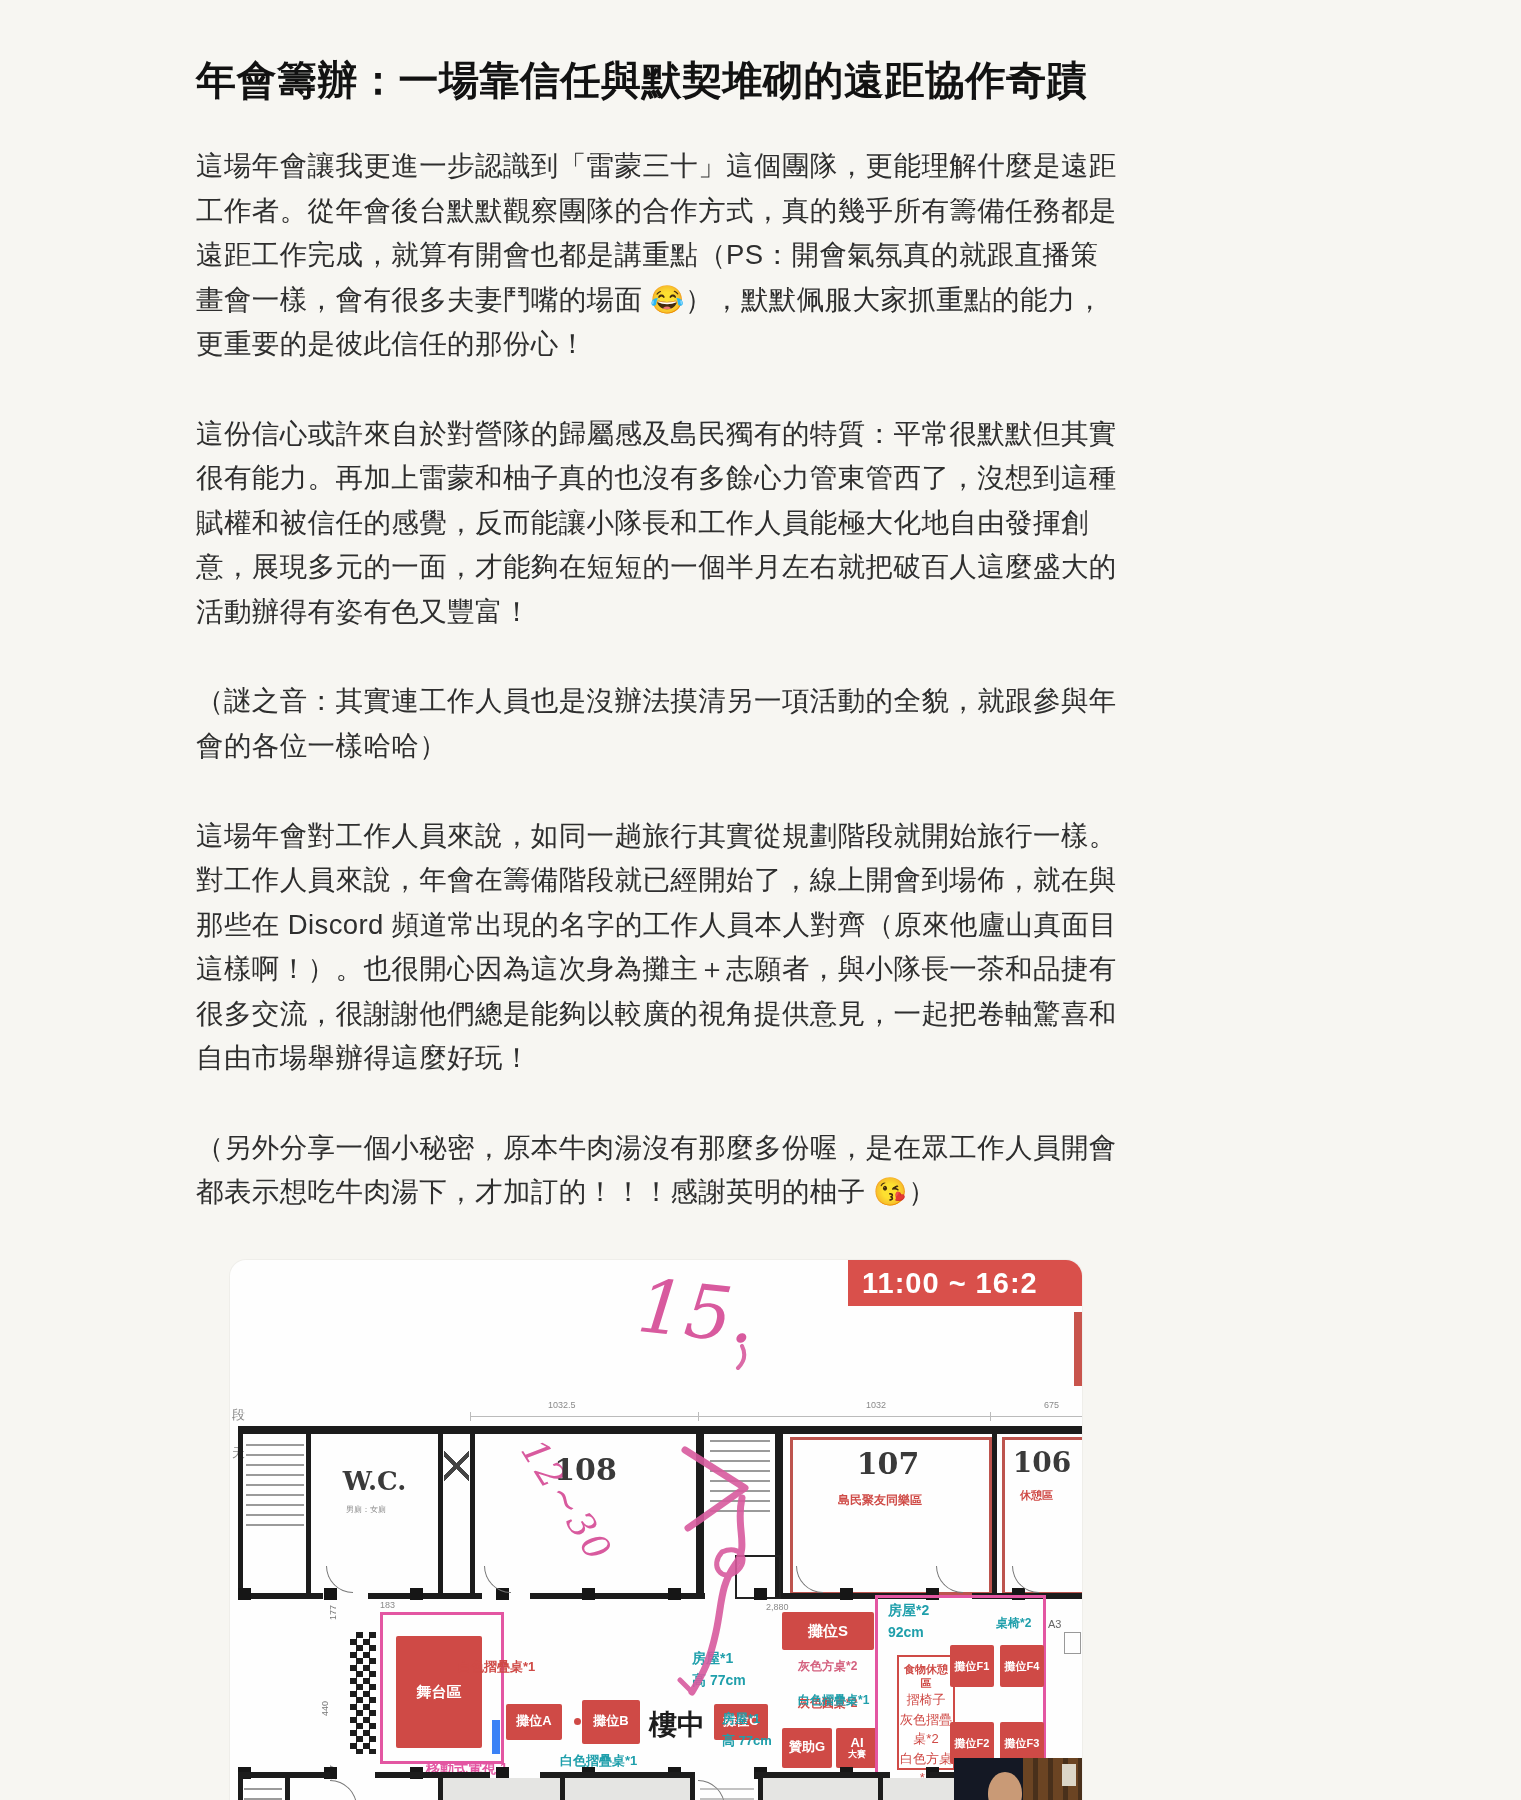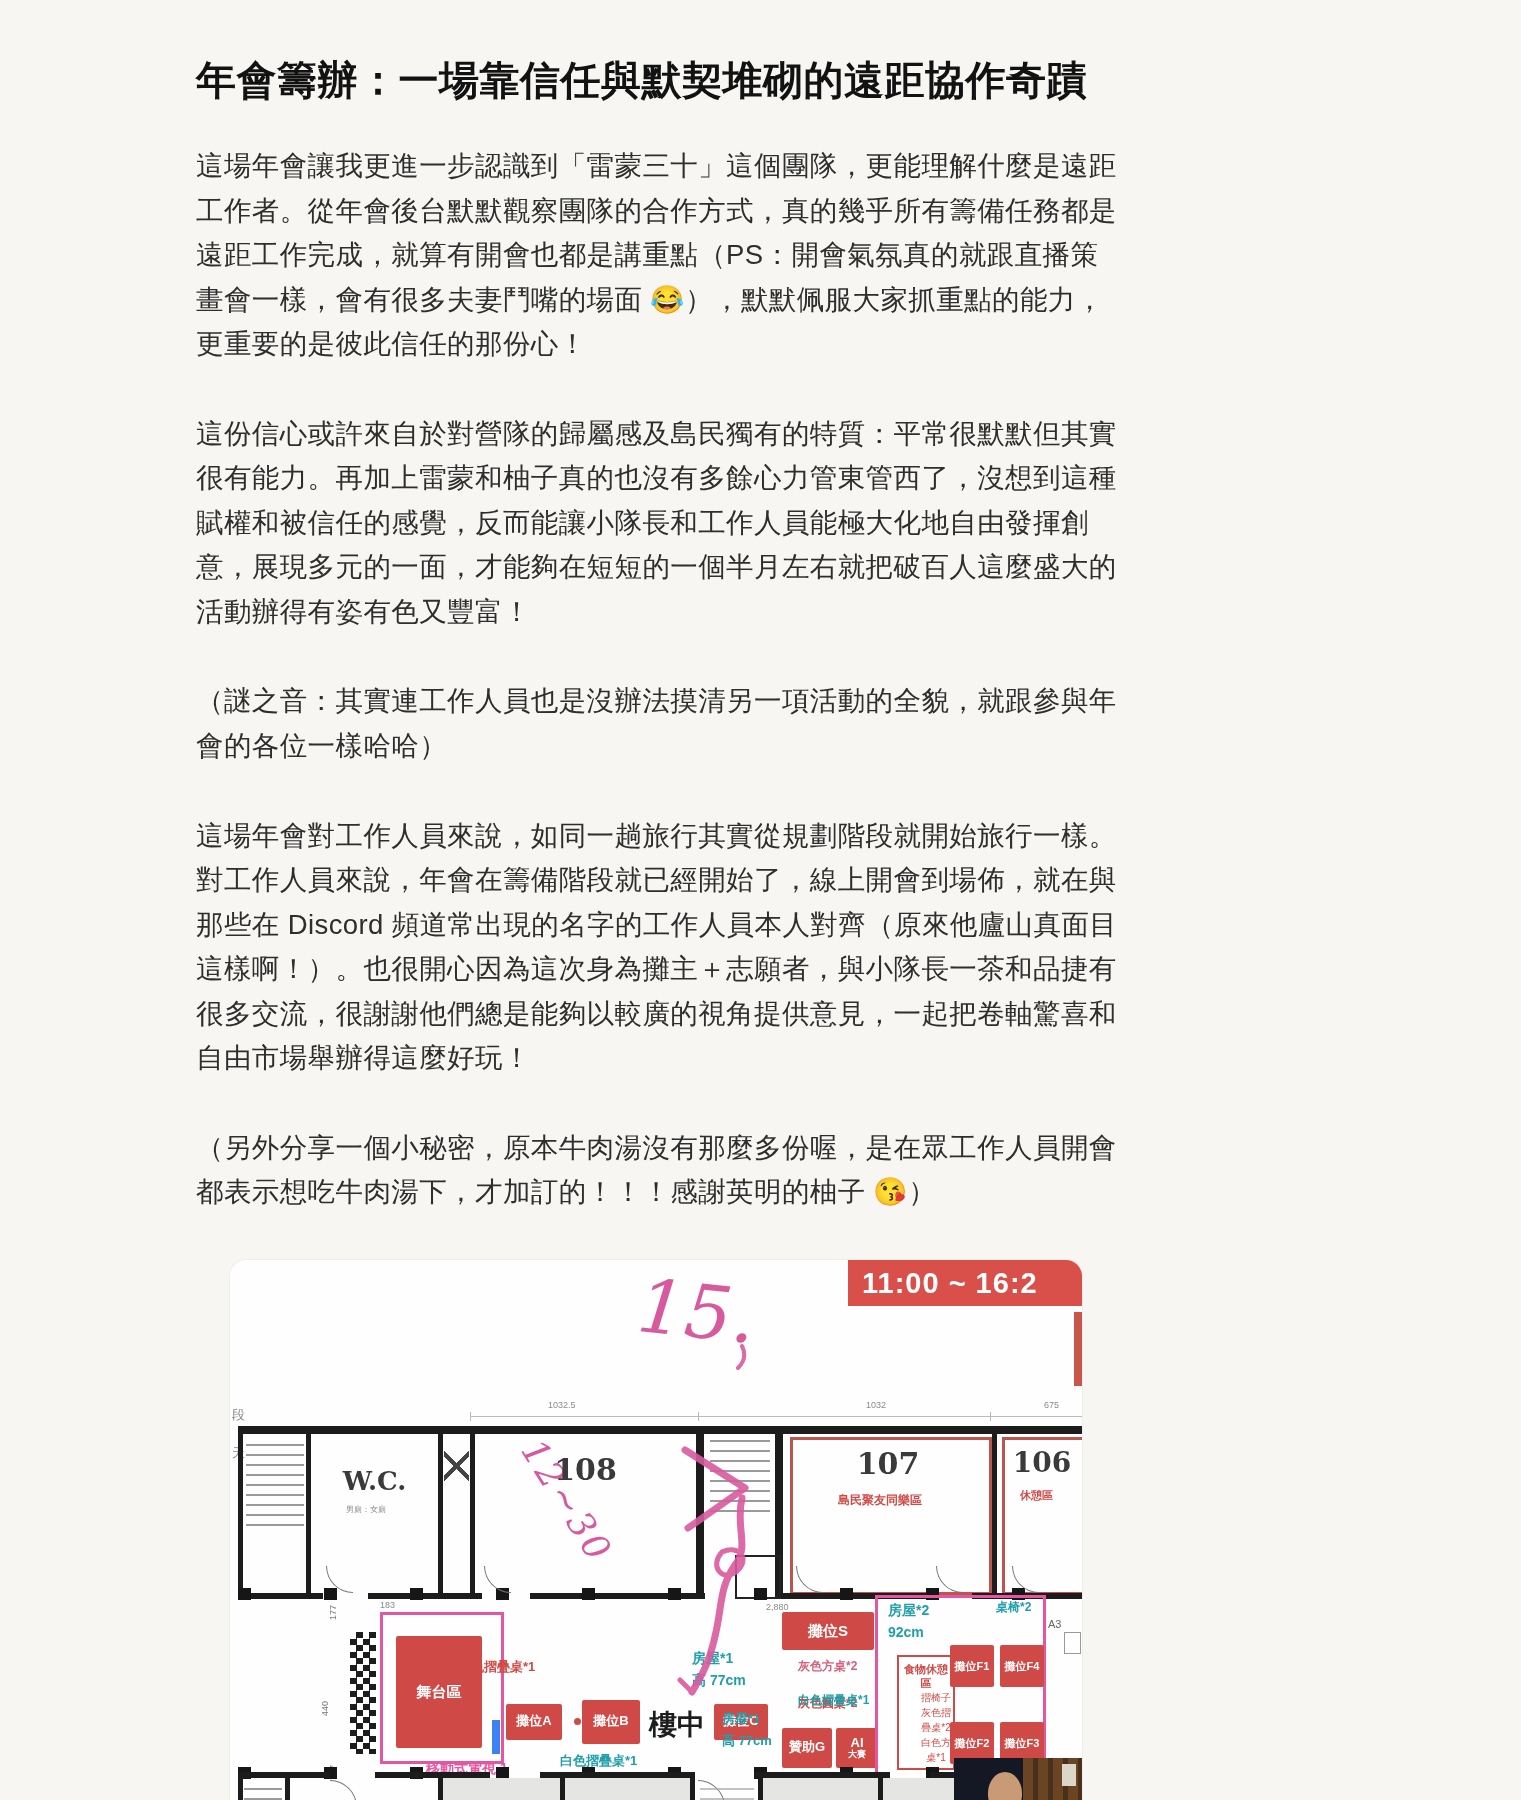--- a/index.html
+++ b/index.html
@@ -55,21 +55,21 @@
   .hw-mid{
     position:absolute;left:318px;top:172px;font-size:36px;color:#d85a9e;
     font-family:"DejaVu Serif", serif;font-style:italic;transform:rotate(58deg);
     transform-origin:left top;letter-spacing:3px;
   }
   .foodbox{
     position:absolute;left:655px;top:395px;width:58px;height:115px;background:#fff;
     border:2px solid #cf4a46;color:#cf4a46;text-align:center;padding-top:6px;box-sizing:border-box;margin-left:12px;
   }
   .foodbox .ft{font-size:11px;font-weight:700;line-height:1.25;}
-  .foodbox .fs{font-size:10px;line-height:1.5;display:block;padding-left:20px;}
+  .foodbox .fs{font-size:13px;line-height:1.5;display:block;}
   .pinkrect{position:absolute;left:645px;top:335px;width:165px;height:181px;border:3px solid #e356a2;}
   .webcam{position:absolute;left:724px;top:498px;width:128px;height:102px;background:#141824;overflow:hidden;}
 </style>
 </head>
 <body>
 
 <main class="content">
   <h1 class="title">年會籌辦：一場靠信任與默契堆砌的遠距協作奇蹟</h1>
   <p class="para">這場年會讓我更進一步認識到「雷蒙三十」這個團隊，更能理解什麼是遠距工作者。從年會後台默默觀察團隊的合作方式，真的幾乎所有籌備任務都是遠距工作完成，就算有開會也都是講重點（PS：開會氣氛真的就跟直播策畫會一樣，會有很多夫妻鬥嘴的場面 😂），默默佩服大家抓重點的能力，更重要的是彼此信任的那份心！</p>
   <p class="para">這份信心或許來自於對營隊的歸屬感及島民獨有的特質：平常很默默但其實很有能力。再加上雷蒙和柚子真的也沒有多餘心力管東管西了，沒想到這種賦權和被信任的感覺，反而能讓小隊長和工作人員能極大化地自由發揮創意，展現多元的一面，才能夠在短短的一個半月左右就把破百人這麼盛大的活動辦得有姿有色又豐富！</p>
@@ -167,21 +167,21 @@
     <div class="tt" style="left:492px;top:472px;font-size:13px;">高 77cm</div>
     <div class="booth" style="left:552px;top:468px;width:50px;height:40px;">贊助G</div>
     <div class="booth" style="left:606px;top:468px;width:42px;height:40px;flex-direction:column;">
       <span style="font-size:13px;line-height:1;">AI</span>
       <span style="font-size:9px;line-height:1.2;">大賽</span>
     </div>
 
     <div class="pinkrect"></div>
     <div class="tt" style="left:658px;top:342px;">房屋*2</div>
     <div class="tt" style="left:658px;top:364px;">92cm</div>
-    <div class="tt" style="left:766px;top:339px;font-size:12px;text-align:right;">桌椅*2</div>
+    <div class="tt" style="left:766px;top:355px;font-size:12px;text-align:right;">桌椅*2</div>
     <div class="foodbox">
       <div class="ft">食物休憩區</div>
       <span class="fs">摺椅子</span>
       <span class="fs">灰色摺疊桌*2</span>
       <span class="fs">白色方桌*1</span>
     </div>
     <div class="booth" style="left:720px;top:385px;width:44px;height:42px;font-size:11px;">攤位F1</div>
     <div class="booth" style="left:770px;top:385px;width:44px;height:42px;font-size:11px;">攤位F4</div>
     <div class="booth" style="left:720px;top:462px;width:44px;height:42px;font-size:11px;">攤位F2</div>
     <div class="booth" style="left:770px;top:462px;width:44px;height:42px;font-size:11px;">攤位F3</div>

